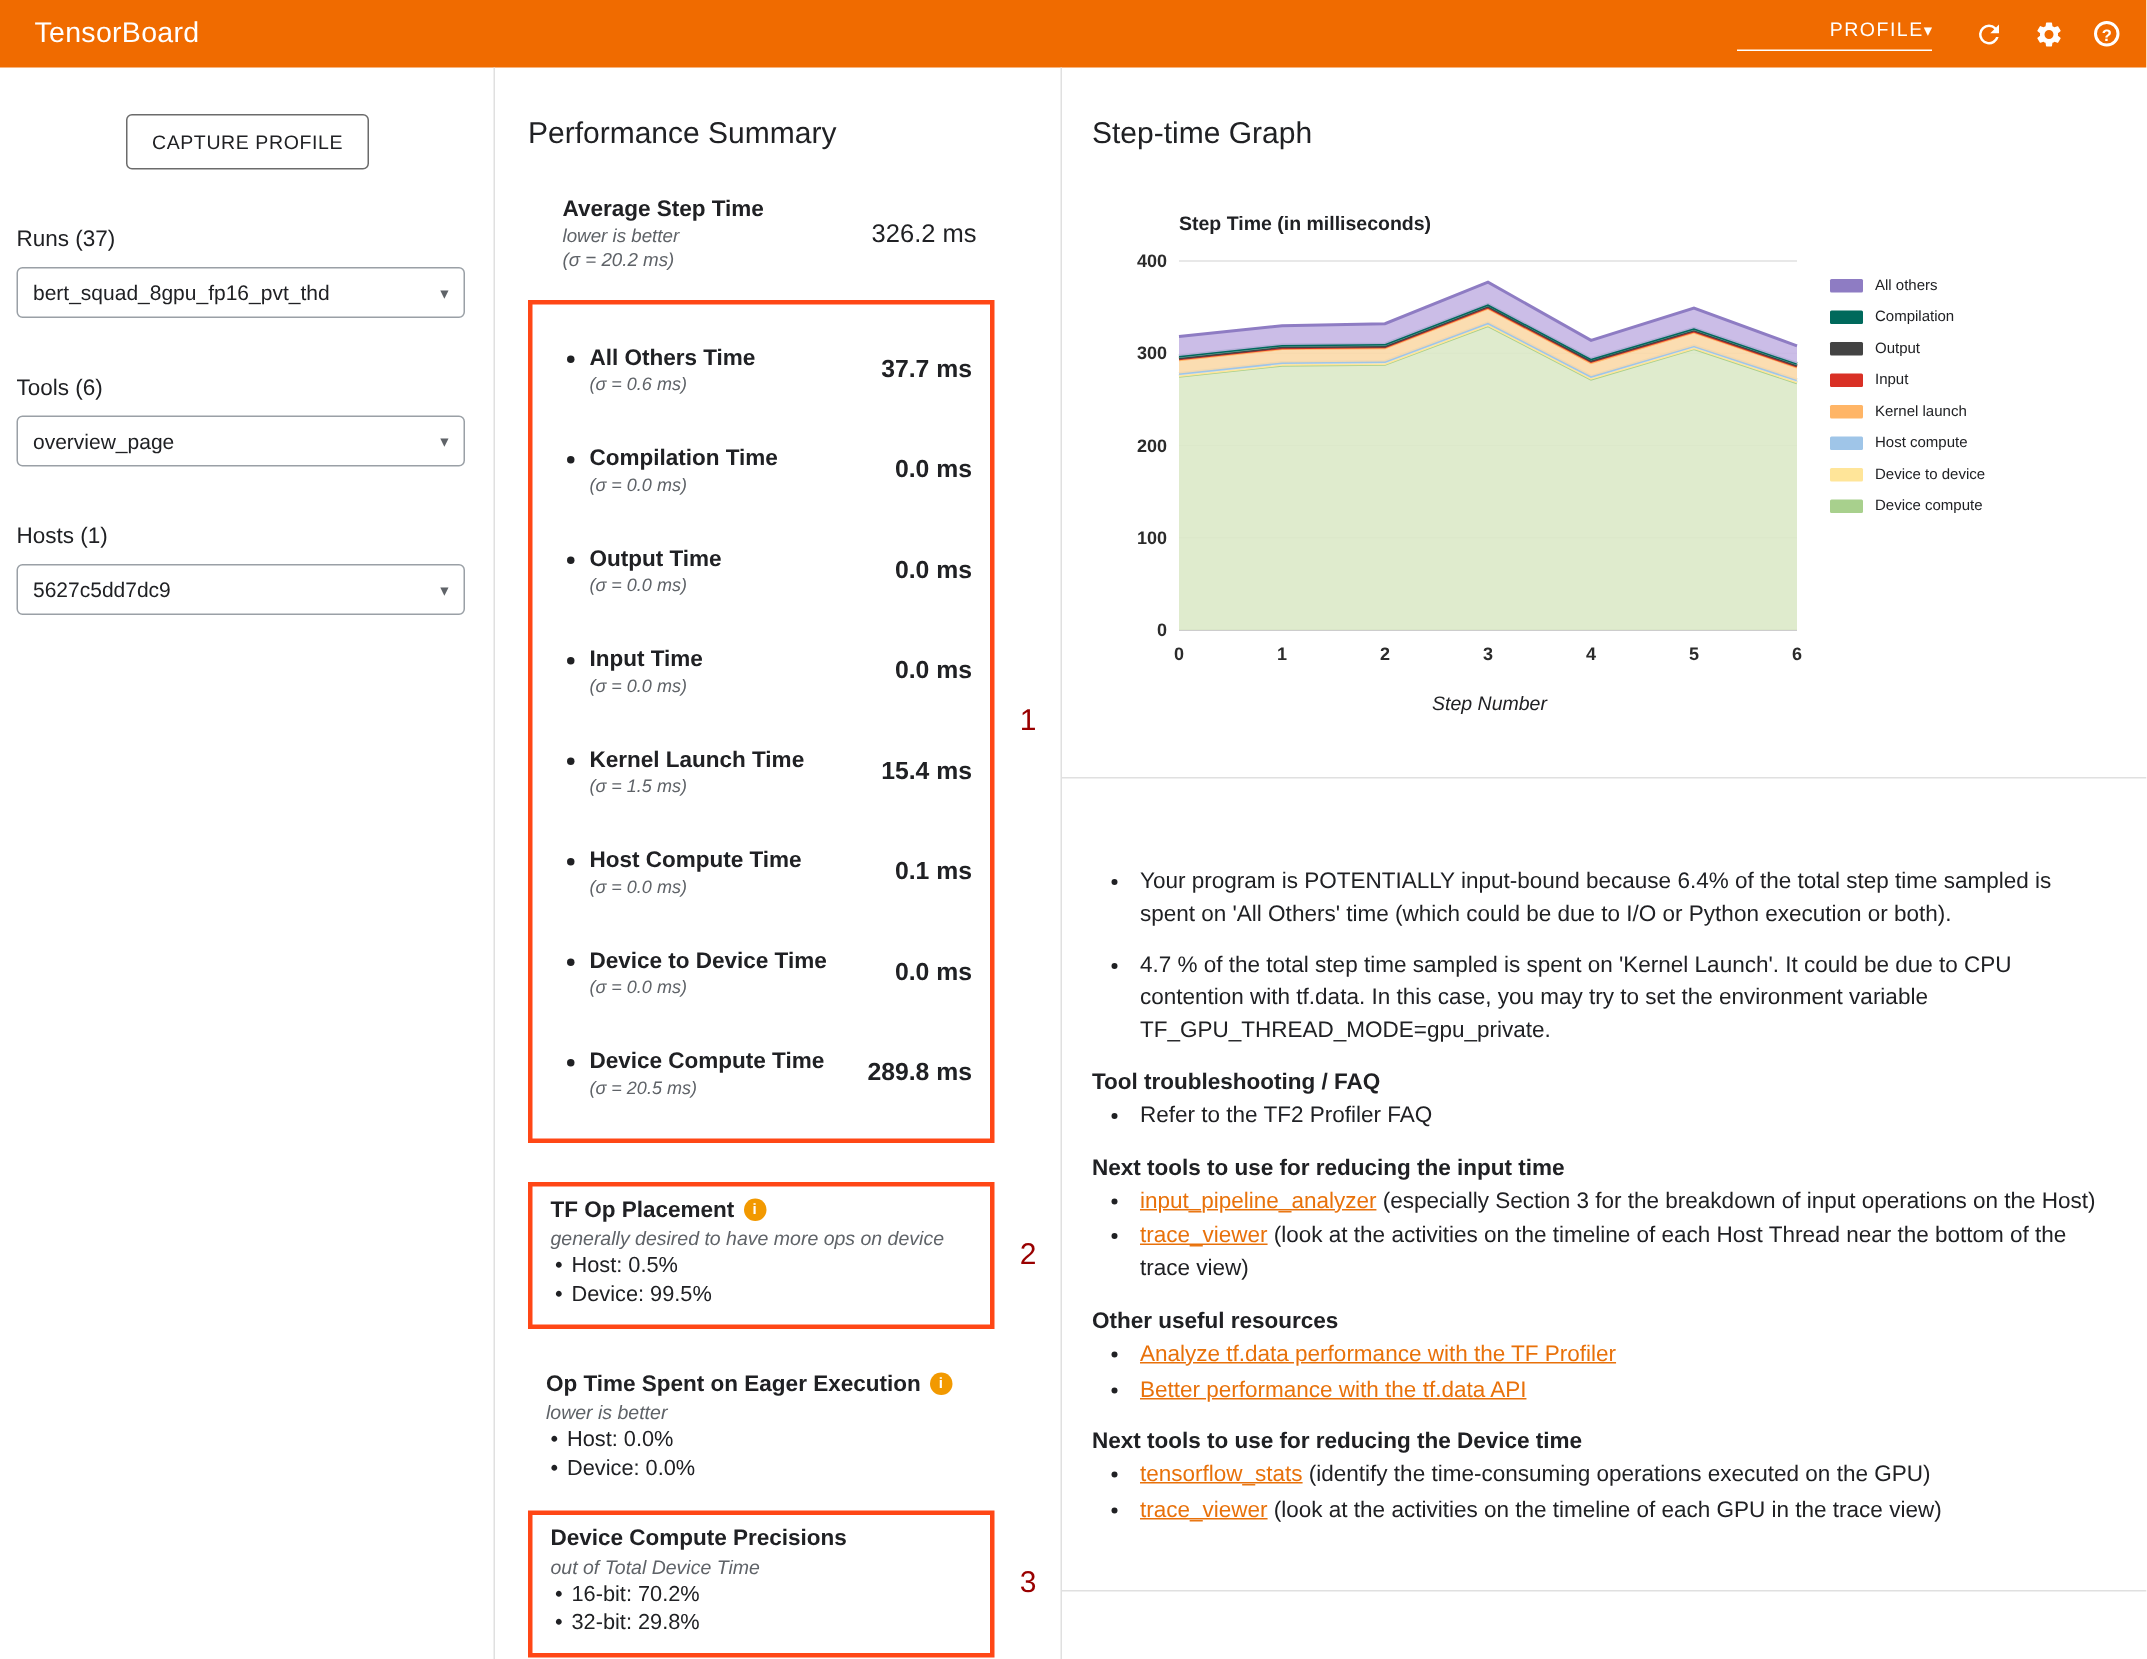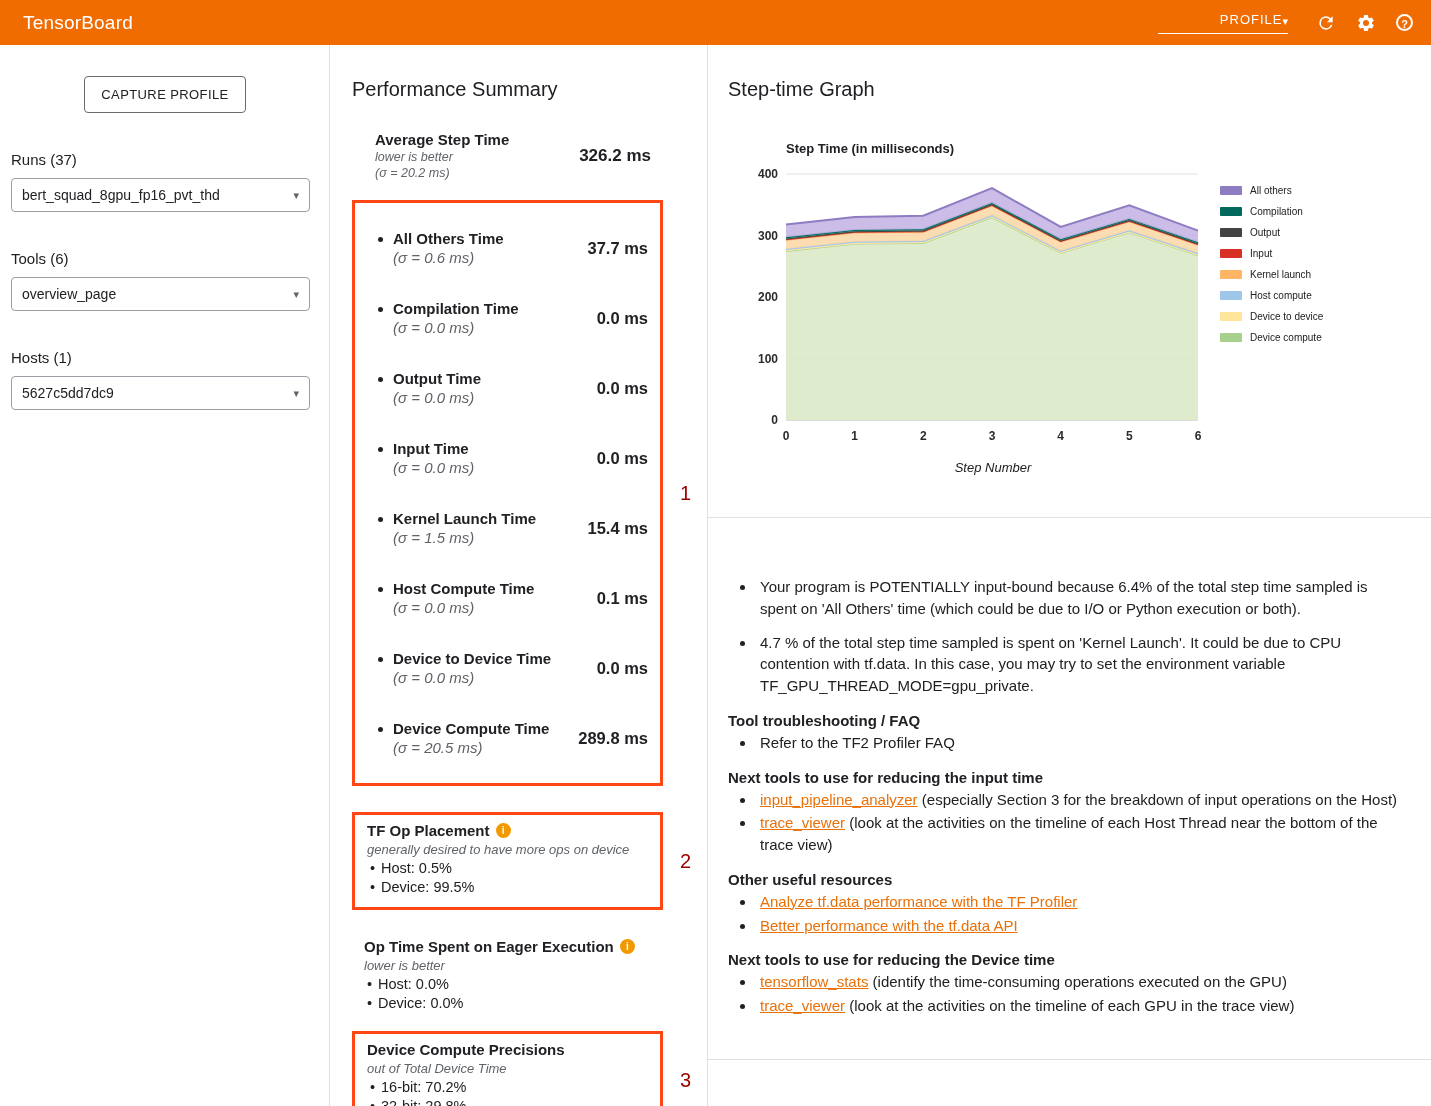--- a/index.html
+++ b/index.html
@@ -36,36 +36,36 @@
   .select-box { width:299px; height:34px; border:1px solid #9aa0a6; border-radius:4px;
     display:flex; align-items:center; justify-content:space-between; padding:0 10px;
     font-size:14px; color:#202124; cursor:pointer; background:#fff; }
   .select-caret { color:#5f6368; font-size:11px; }
 
   
   .panel-title { font-size:20px; font-weight:400; color:#202124; }
   .avg-block { display:flex; justify-content:space-between; margin-top:30px; padding:0 12px 0 23px; }
   .metric-title { font-size:15px; font-weight:700; }
   .metric-note { font-size:12.5px; font-style:italic; color:#5f6368; margin-top:2px; }
-  .metric-value { font-size:17px; font-weight:700; align-self:center; }
+  .metric-value { font-size:17px; font-weight:400; align-self:center; }
 
   .hl-wrap { position:relative; }
   .wrap1 { margin-top:20px; }
   .wrap2 { margin-top:26px; }
   .wrap3 { margin-top:18px; }
   .hl-box { border:3px solid var(--highlight,#ff4716); }
   .annot { position:absolute; right:-28px; top:50%; transform:translateY(-50%);
     font-size:20px; color:var(--annotation,#990000); }
 
   #box1-items { padding:10px 12px 10px 23px; }
   .sum-item { display:flex; padding:17px 0; }
   .dot { width:5px; height:5px; border-radius:50%; background:#202124; margin-top:7px; flex:none; }
   .sum-text { flex:1; margin-left:10px; }
   .sum-title { font-size:15px; font-weight:700; }
-  .sum-sigma { font-size:15px; font-style:italic; color:#5f6368; margin-top:2px; }
+  .sum-sigma { font-size:12px; font-style:italic; color:#5f6368; margin-top:2px; }
   .sum-value { font-size:16.5px; font-weight:700; align-self:center; white-space:nowrap; }
 
   .pad-box { padding:7px 12px 9px 12px; }
   .plain-section { margin-top:28px; padding:0 12px; }
   .sub-title-row { display:flex; align-items:center; gap:6px; }
   .sub-title { font-size:15px; font-weight:700; }
   .info-icon { display:inline-block; width:15px; height:15px; border-radius:50%;
     background:#f29900; color:#fff; font-size:10px; font-weight:bold; line-height:15px;
     text-align:center; font-style:normal; cursor:pointer; }
   .sub-note { font-size:13px; font-style:italic; color:#5f6368; margin-top:3px; }

